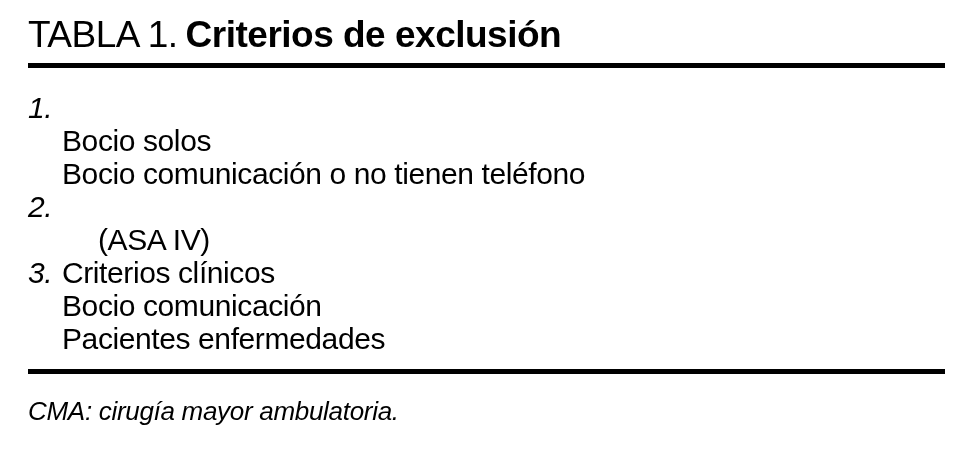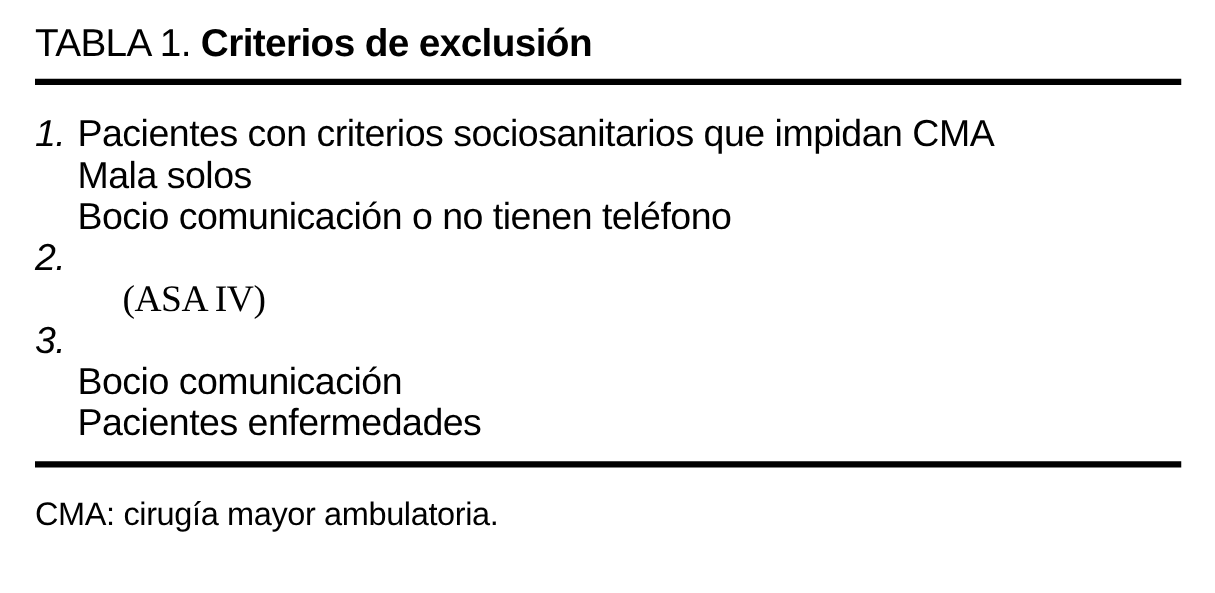--- a/index.html
+++ b/index.html
@@ -11,21 +11,21 @@
     width: 972px;
     height: 474px;
     overflow: hidden;
     font-family: "Liberation Sans", sans-serif;
     color: #000000;
   }
   .doc {
     padding: 16px 27px 0 28px;
   }
   .title {
-    font-size: 31px;
+    font-size: 37px;
     line-height: 38px;
     letter-spacing: -0.5px;
     white-space: nowrap;
   }
   .title .label {
     font-weight: normal;
     margin-right: 8px;
   }
   .title .bold {
     font-weight: bold;
@@ -52,53 +52,53 @@
   .num {
     font-style: italic;
     flex: 0 0 34px;
     width: 34px;
   }
   .sub {
     padding-left: 34px;
   }
   .sub2 {
     padding-left: 70px;
-    font-family: Liberation Serif, serif;
   }
   .footnote {
     margin-top: 22px;
     font-size: 26px;
     line-height: 30px;
     letter-spacing: -0.3px;
+    font-style: italic;
   }
 </style>
 </head>
 <body>
 
 <div class="doc">
 
   <div class="title">
     <span class="label">TABLA 1.</span><span class="bold">Criterios de exclusión</span>
   </div>
 
   <hr class="rule top">
 
   <div class="body-list">
     <div class="line">
       <span class="num">1.</span>
-        <span>Pacientes con criterios sociosanitarios que impidan CMA</span>
     </div>
-    <div class="line sub">Mala solos</div>
+    <div class="line sub">Bocio solos</div>
     <div class="line sub">Bocio comunicación o no tienen teléfono</div>
     <div class="line">
       <span class="num">2.</span>
     </div>
     <div class="line sub2">(ASA IV)</div>
     <div class="line">
       <span class="num">3.</span>
+        <span>Criterios clínicos</span>
     </div>
     <div class="line sub">Bocio comunicación</div>
     <div class="line sub">Pacientes enfermedades</div>
   </div>
 
   <hr class="rule bottom">
 
   <div class="footnote">CMA: cirugía mayor ambulatoria.</div>
 
 </div>

